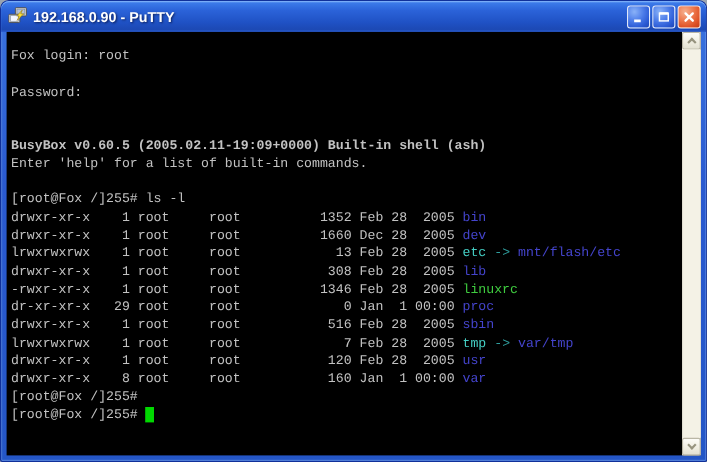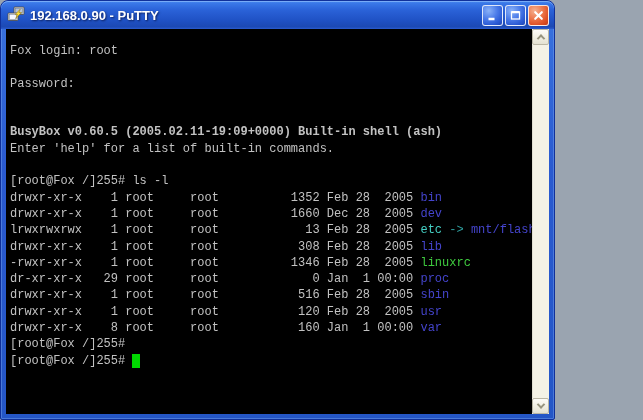--- a/index.html
+++ b/index.html
@@ -1,21 +1,21 @@
 <!DOCTYPE html>
 <html><head>
 <meta charset="utf-8">
 <style>
   * { margin:0; padding:0; box-sizing:border-box; }
   html,body { background:#9aa4b0; }
   body { font-family:"Liberation Sans", sans-serif; }
 
   .window{
     position:relative;
-    width:555px; height:420px;
+    width:643px; height:420px;
     background:linear-gradient(180deg,#3a74e0 0%,#2a5ad0 40%,#2456c6 100%);
     border:1px solid #10309a;
     border-radius:8px 8px 2px 2px;
     overflow:hidden;
     box-shadow:inset 0 0 0 1px rgba(120,165,240,.45);
   }
 
   
   .titlebar{
     height:28px;
@@ -130,20 +130,21 @@
         <div class="term-line"><span style="color: rgb(194, 194, 194);">Enter 'help' for a list of built-in commands.</span></div>
         <div class="term-line">&nbsp;</div>
         <div class="term-line"><span style="color: rgb(194, 194, 194);">[root@Fox /]255# ls -l</span></div>
         <div class="term-line"><span style="color: rgb(194, 194, 194);">drwxr-xr-x    1 root     root          1352 Feb 28  2005 </span><span style="color: rgb(68, 68, 204);">bin</span></div>
         <div class="term-line"><span style="color: rgb(194, 194, 194);">drwxr-xr-x    1 root     root          1660 Dec 28  2005 </span><span style="color: rgb(68, 68, 204);">dev</span></div>
         <div class="term-line"><span style="color: rgb(194, 194, 194);">lrwxrwxrwx    1 root     root            13 Feb 28  2005 </span><span style="color: rgb(69, 208, 197);">etc</span><span style="color: rgb(47, 158, 158);"> -&gt; </span><span style="color: rgb(68, 68, 204);">mnt/flash/etc</span></div>
         <div class="term-line"><span style="color: rgb(194, 194, 194);">drwxr-xr-x    1 root     root           308 Feb 28  2005 </span><span style="color: rgb(68, 68, 204);">lib</span></div>
         <div class="term-line"><span style="color: rgb(194, 194, 194);">-rwxr-xr-x    1 root     root          1346 Feb 28  2005 </span><span style="color: rgb(63, 204, 63);">linuxrc</span></div>
         <div class="term-line"><span style="color: rgb(194, 194, 194);">dr-xr-xr-x   29 root     root             0 Jan  1 00:00 </span><span style="color: rgb(68, 68, 204);">proc</span></div>
         <div class="term-line"><span style="color: rgb(194, 194, 194);">drwxr-xr-x    1 root     root           516 Feb 28  2005 </span><span style="color: rgb(68, 68, 204);">sbin</span></div>
+        <div class="term-line"><span style="color: rgb(194, 194, 194);">lrwxrwxrwx    1 root     root             7 Feb 28  2005 </span><span style="color: rgb(69, 208, 197);">tmp</span><span style="color: rgb(47, 158, 158);"> -&gt; </span><span style="color: rgb(68, 68, 204);">var/tmp</span></div>
         <div class="term-line"><span style="color: rgb(194, 194, 194);">drwxr-xr-x    1 root     root           120 Feb 28  2005 </span><span style="color: rgb(68, 68, 204);">usr</span></div>
         <div class="term-line"><span style="color: rgb(194, 194, 194);">drwxr-xr-x    8 root     root           160 Jan  1 00:00 </span><span style="color: rgb(68, 68, 204);">var</span></div>
         <div class="term-line"><span style="color: rgb(194, 194, 194);">[root@Fox /]255#</span></div>
         <div class="term-line"><span style="color: rgb(194, 194, 194);">[root@Fox /]255# </span><span style="background: rgb(0, 216, 0);"> </span></div>
       </div>
 
     <div class="scrollbar">
       <button class="scroll-btn">
         <span class="chev chev-up"></span>
       </button>

